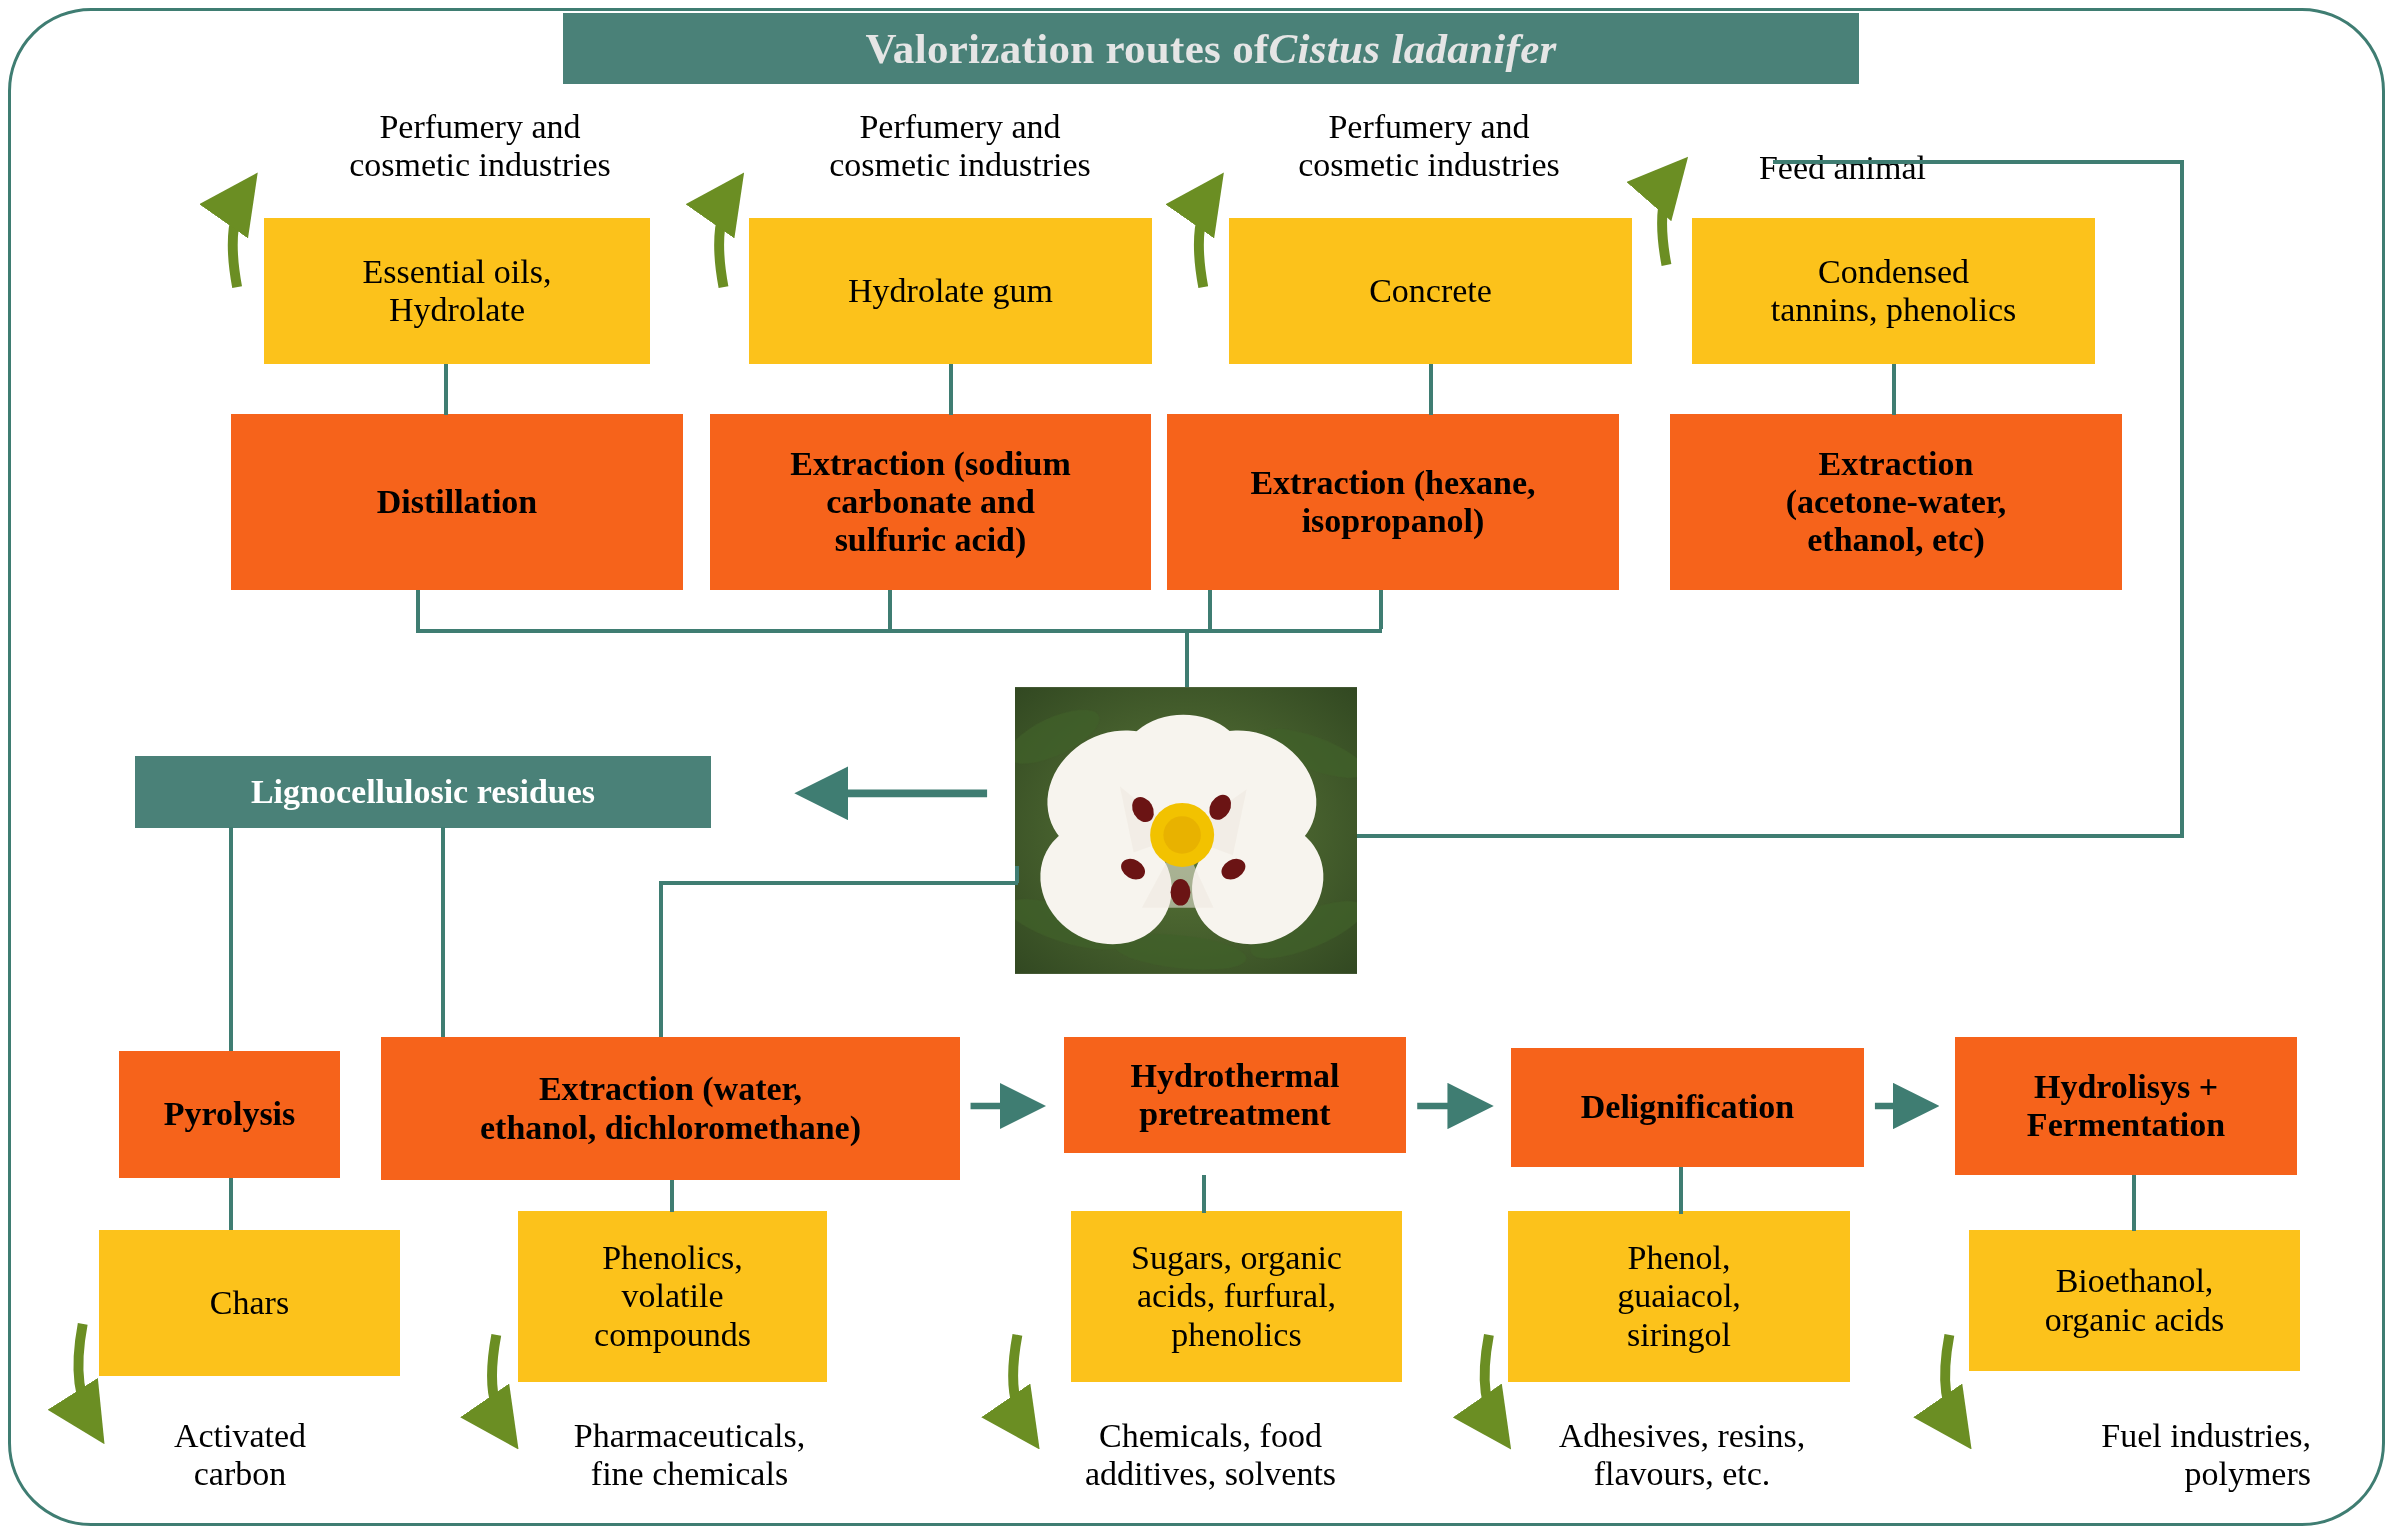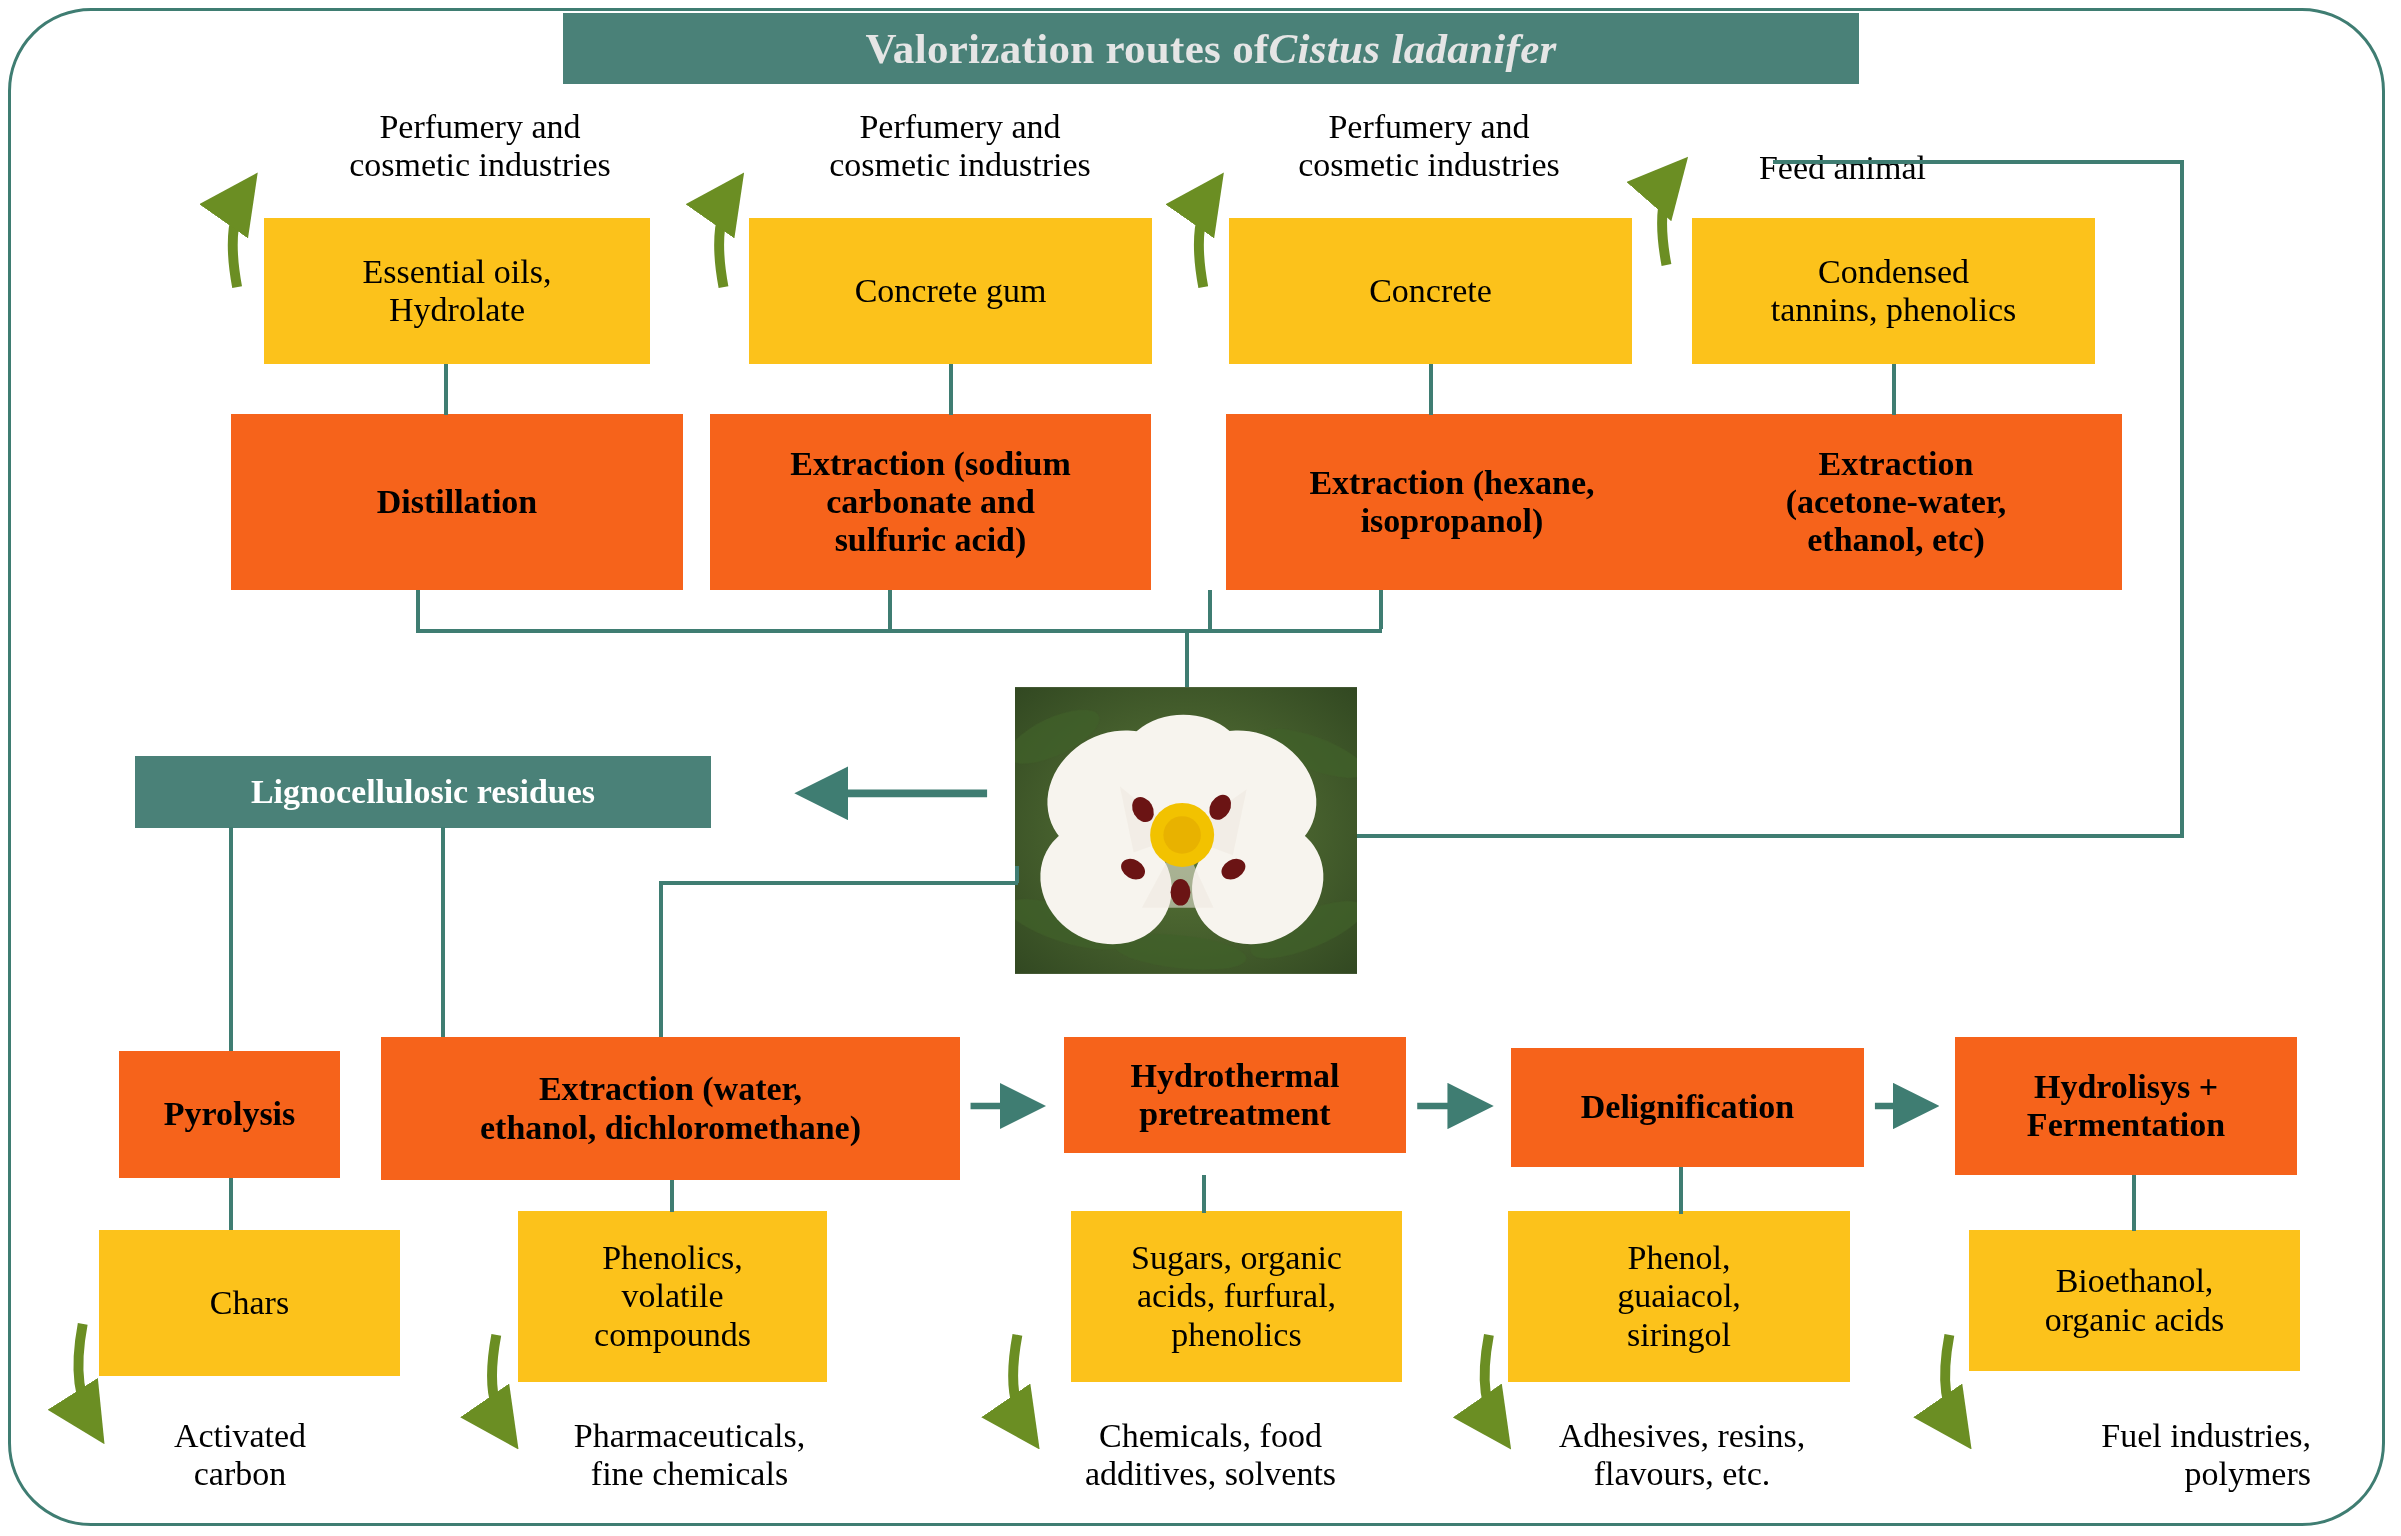--- a/index.html
+++ b/index.html
@@ -117,27 +117,27 @@
     <span>Valorization routes of </span>
       <span class="ital">Cistus ladanifer</span>
   </div>
 
   <div class="plain multiline" style="left:309px; top:108px; width:342px;">Perfumery and<br>cosmetic industries</div>
   <div class="plain multiline" style="left:789px; top:108px; width:342px;">Perfumery and<br>cosmetic industries</div>
   <div class="plain multiline" style="left:1258px; top:108px; width:342px;">Perfumery and<br>cosmetic industries</div>
   <div class="plain" style="left:1710px; top:149px; width:265px;">Feed animal</div>
 
   <div class="box yellow multiline" style="left:264px; top:218px; width:386px; height:146px;">Essential oils,<br>Hydrolate</div>
-  <div class="box yellow" style="left:749px; top:218px; width:403px; height:146px;">Concrete gum</div>
+  <div class="box yellow" style="left:749px; top:218px; width:403px; height:146px;">Hydrolate gum</div>
   <div class="box yellow" style="left:1229px; top:218px; width:403px; height:146px;">Concrete</div>
   <div class="box yellow multiline" style="left:1692px; top:218px; width:403px; height:146px;">Condensed<br>tannins, phenolics</div>
 
   <div class="box orange" style="left:231px; top:414px; width:452px; height:176px;">Distillation</div>
   <div class="box orange multiline" style="left:710px; top:414px; width:441px; height:176px;">Extraction (sodium<br>carbonate and<br>sulfuric acid)</div>
-  <div class="box orange multiline" style="left:1226px; top:414px; width:452px; height:176px;">Extraction (hexane,<br>isopropanol)</div>
+  <div class="box orange multiline" style="left:1167px; top:414px; width:452px; height:176px;">Extraction (hexane,<br>isopropanol)</div>
   <div class="box orange multiline" style="left:1670px; top:414px; width:452px; height:176px;">Extraction<br>(acetone-water,<br>ethanol, etc)</div>
 
   <div class="conn vline" style="left:444px;  top:364px; height:51px;"></div>
   <div class="conn vline" style="left:949px; top:364px; height:51px;"></div>
   <div class="conn vline" style="left:1429px; top:364px; height:51px;"></div>
   <div class="conn vline" style="left:1892px; top:364px; height:51px;"></div>
 
   <div class="conn vline" style="left:416px;  top:590px; height:39px;"></div>
   <div class="conn vline" style="left:888px; top:590px; height:39px;"></div>
   <div class="conn vline" style="left:1208px; top:590px; height:39px;"></div>

